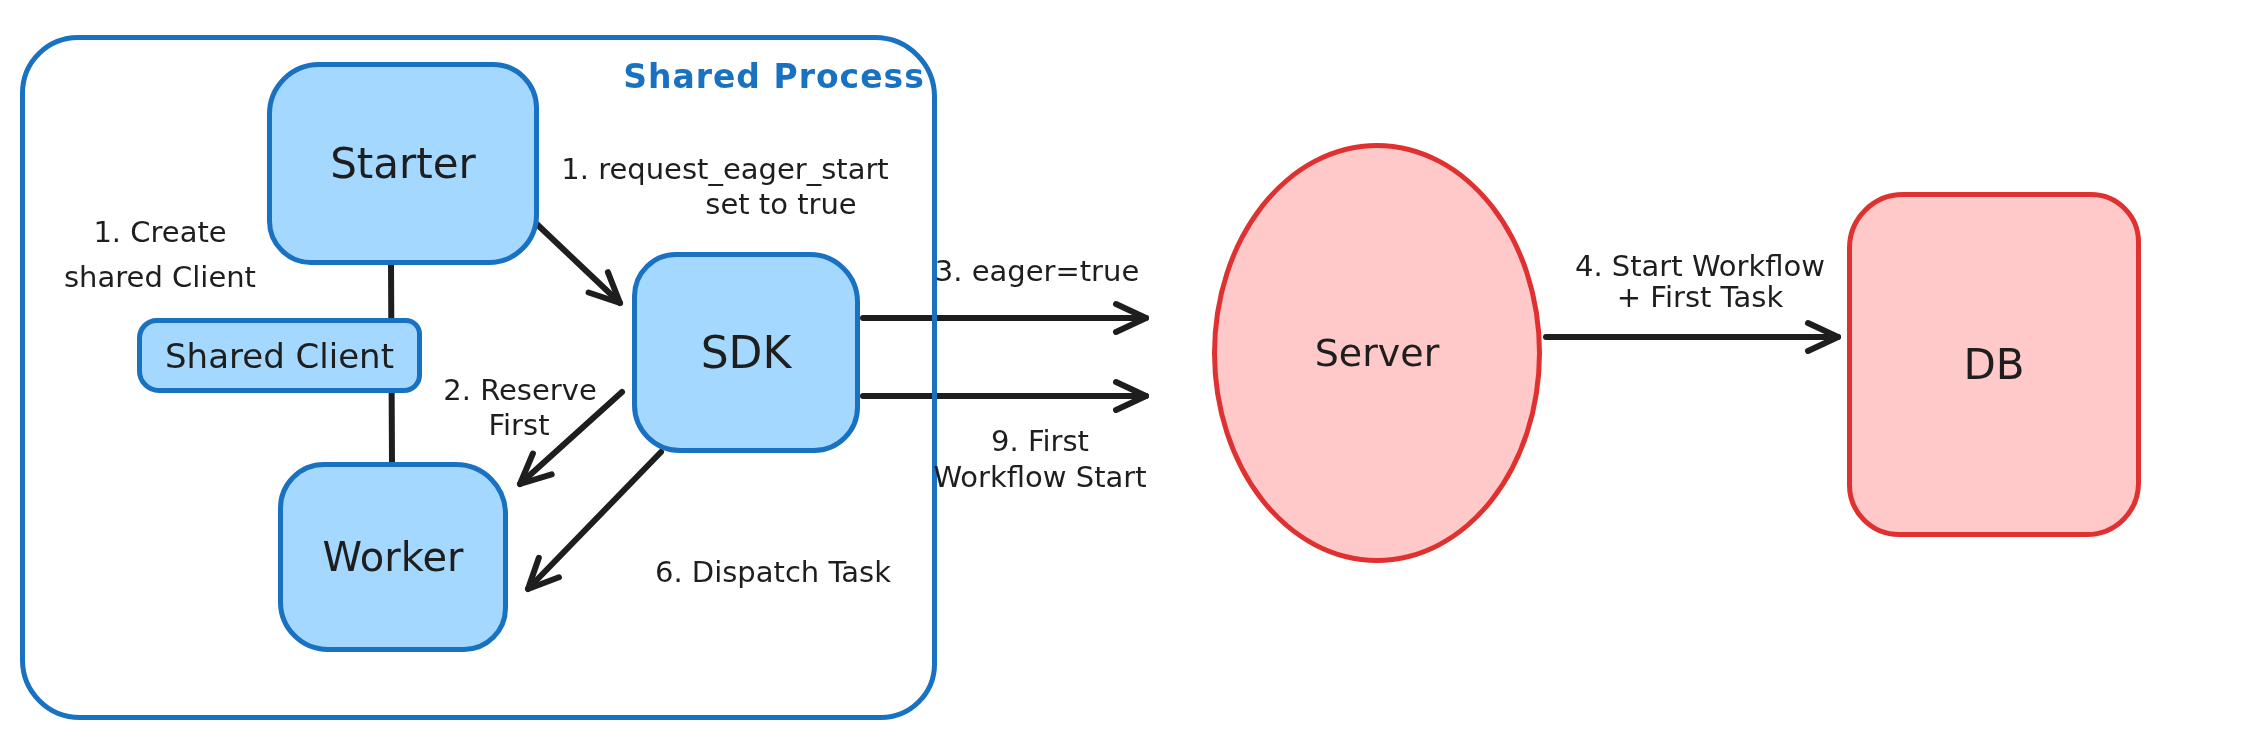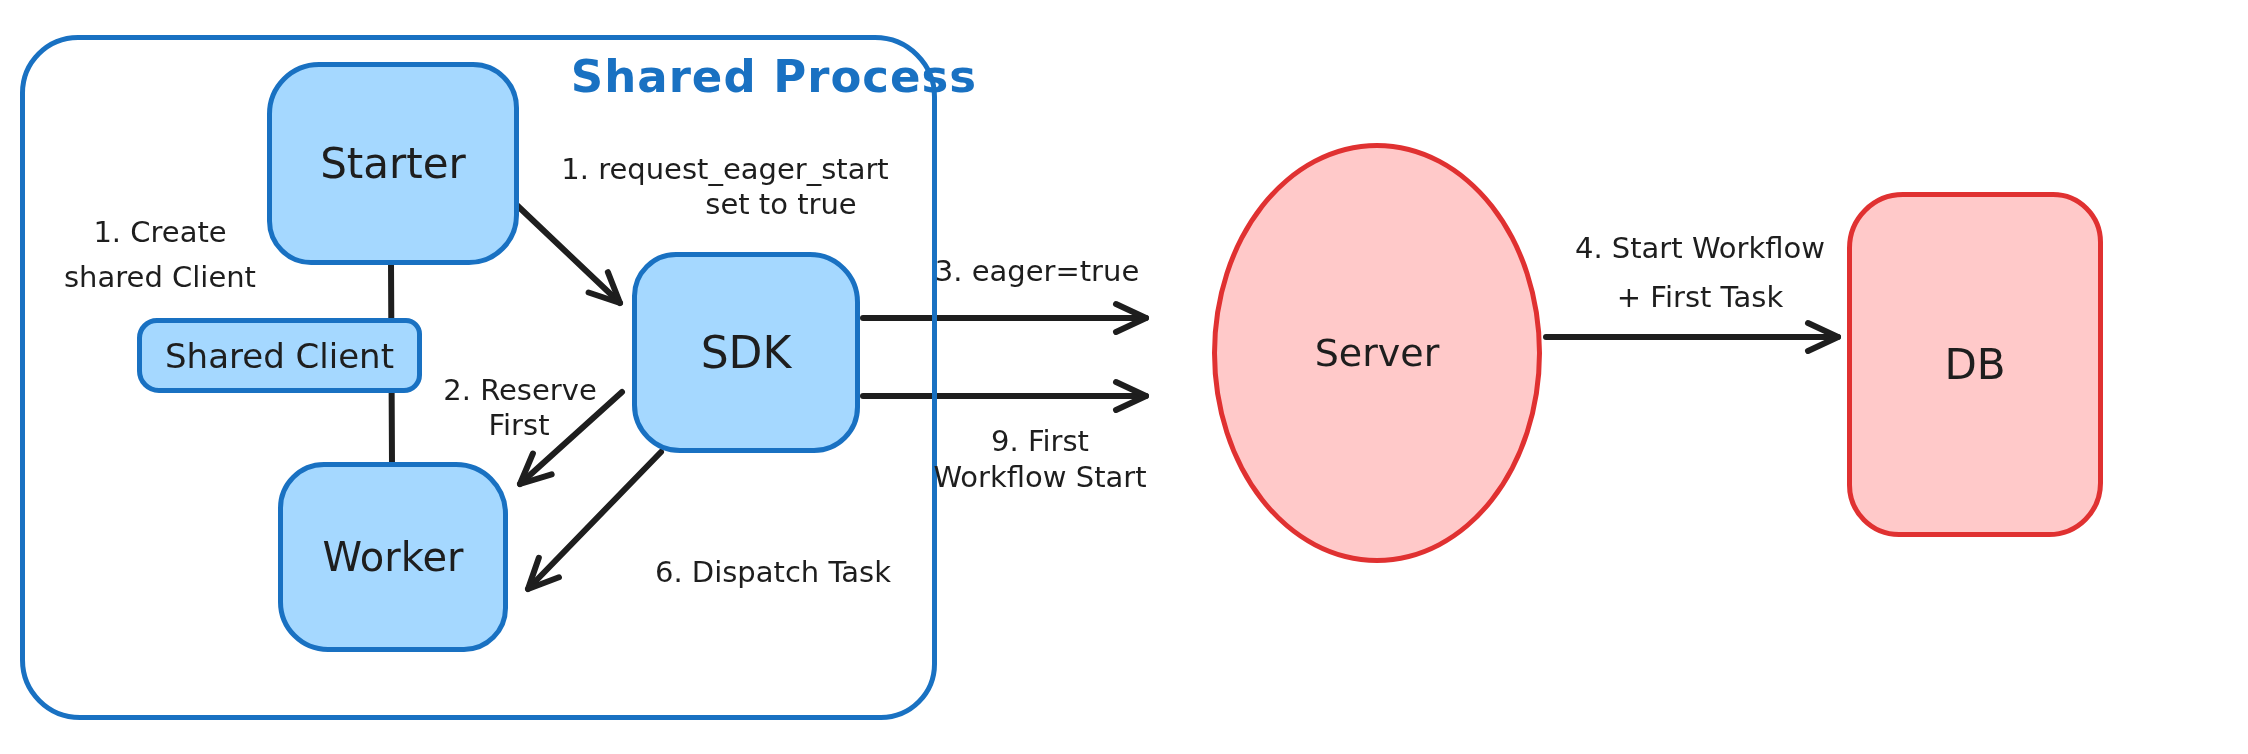--- a/index.html
+++ b/index.html
@@ -62,27 +62,27 @@
     width:917px;height:685px;
     border:5px solid var(--blue-stroke);
     border-radius:58px 62px 56px 60px;
     background:transparent;
   }
   .container-label{
     position:absolute;
     left:774px;top:76px;
     transform:translate(-50%,-50%);
     color:var(--blue-stroke);
-    font-size:45px;
+    font-size:33px;
     font-weight:600;
     letter-spacing:1px;
     white-space:nowrap;
   }
   .node-starter{
-    left:267px;top:62px;width:252px;height:203px;
+    left:267px;top:62px;width:272px;height:203px;
     border-radius:52px 46px 50px 44px;
     font-size:42px;
   }
   .node-shared-client{
     left:137px;top:318px;width:285px;height:75px;
     border-radius:20px 16px 18px 22px;
     font-size:34px;
   }
   .node-worker{
     left:278px;top:462px;width:230px;height:190px;
@@ -93,21 +93,21 @@
     left:632px;top:252px;width:228px;height:201px;
     border-radius:44px 50px 46px 48px;
     font-size:44px;
   }
   .node-server{
     left:1212px;top:143px;width:330px;height:420px;
     border-radius:50%;
     font-size:38px;
   }
   .node-db{
-    left:1847px;top:192px;width:256px;height:345px;
+    left:1847px;top:192px;width:294px;height:345px;
     border-radius:56px 50px 54px 52px;
     font-size:42px;
     text-align:right;
   }
   .edge-label{
     position:absolute;
     transform:translate(-50%,-50%);
     font-size:29px;
     font-weight:500;
     white-space:nowrap;
@@ -177,16 +177,16 @@
   <div class="edge-label" style="left:520px;top:390px;">2. Reserve</div>
   <div class="edge-label" style="left:519px;top:425px;">First</div>
 
   <div class="edge-label" style="left:1037px;top:271px;">3. eager=true</div>
 
   <div class="edge-label" style="left:1040px;top:441px;">9. First</div>
   <div class="edge-label" style="left:1040px;top:477px;">Workflow Start</div>
 
   <div class="edge-label" style="left:773px;top:572px;">6. Dispatch Task</div>
 
-  <div class="edge-label" style="left:1700px;top:248px;">4. Start Workflow</div>
+  <div class="edge-label" style="left:1700px;top:266px;">4. Start Workflow</div>
   <div class="edge-label" style="left:1700px;top:297px;">+ First Task</div>
 
 </div>
 
 </body></html>

